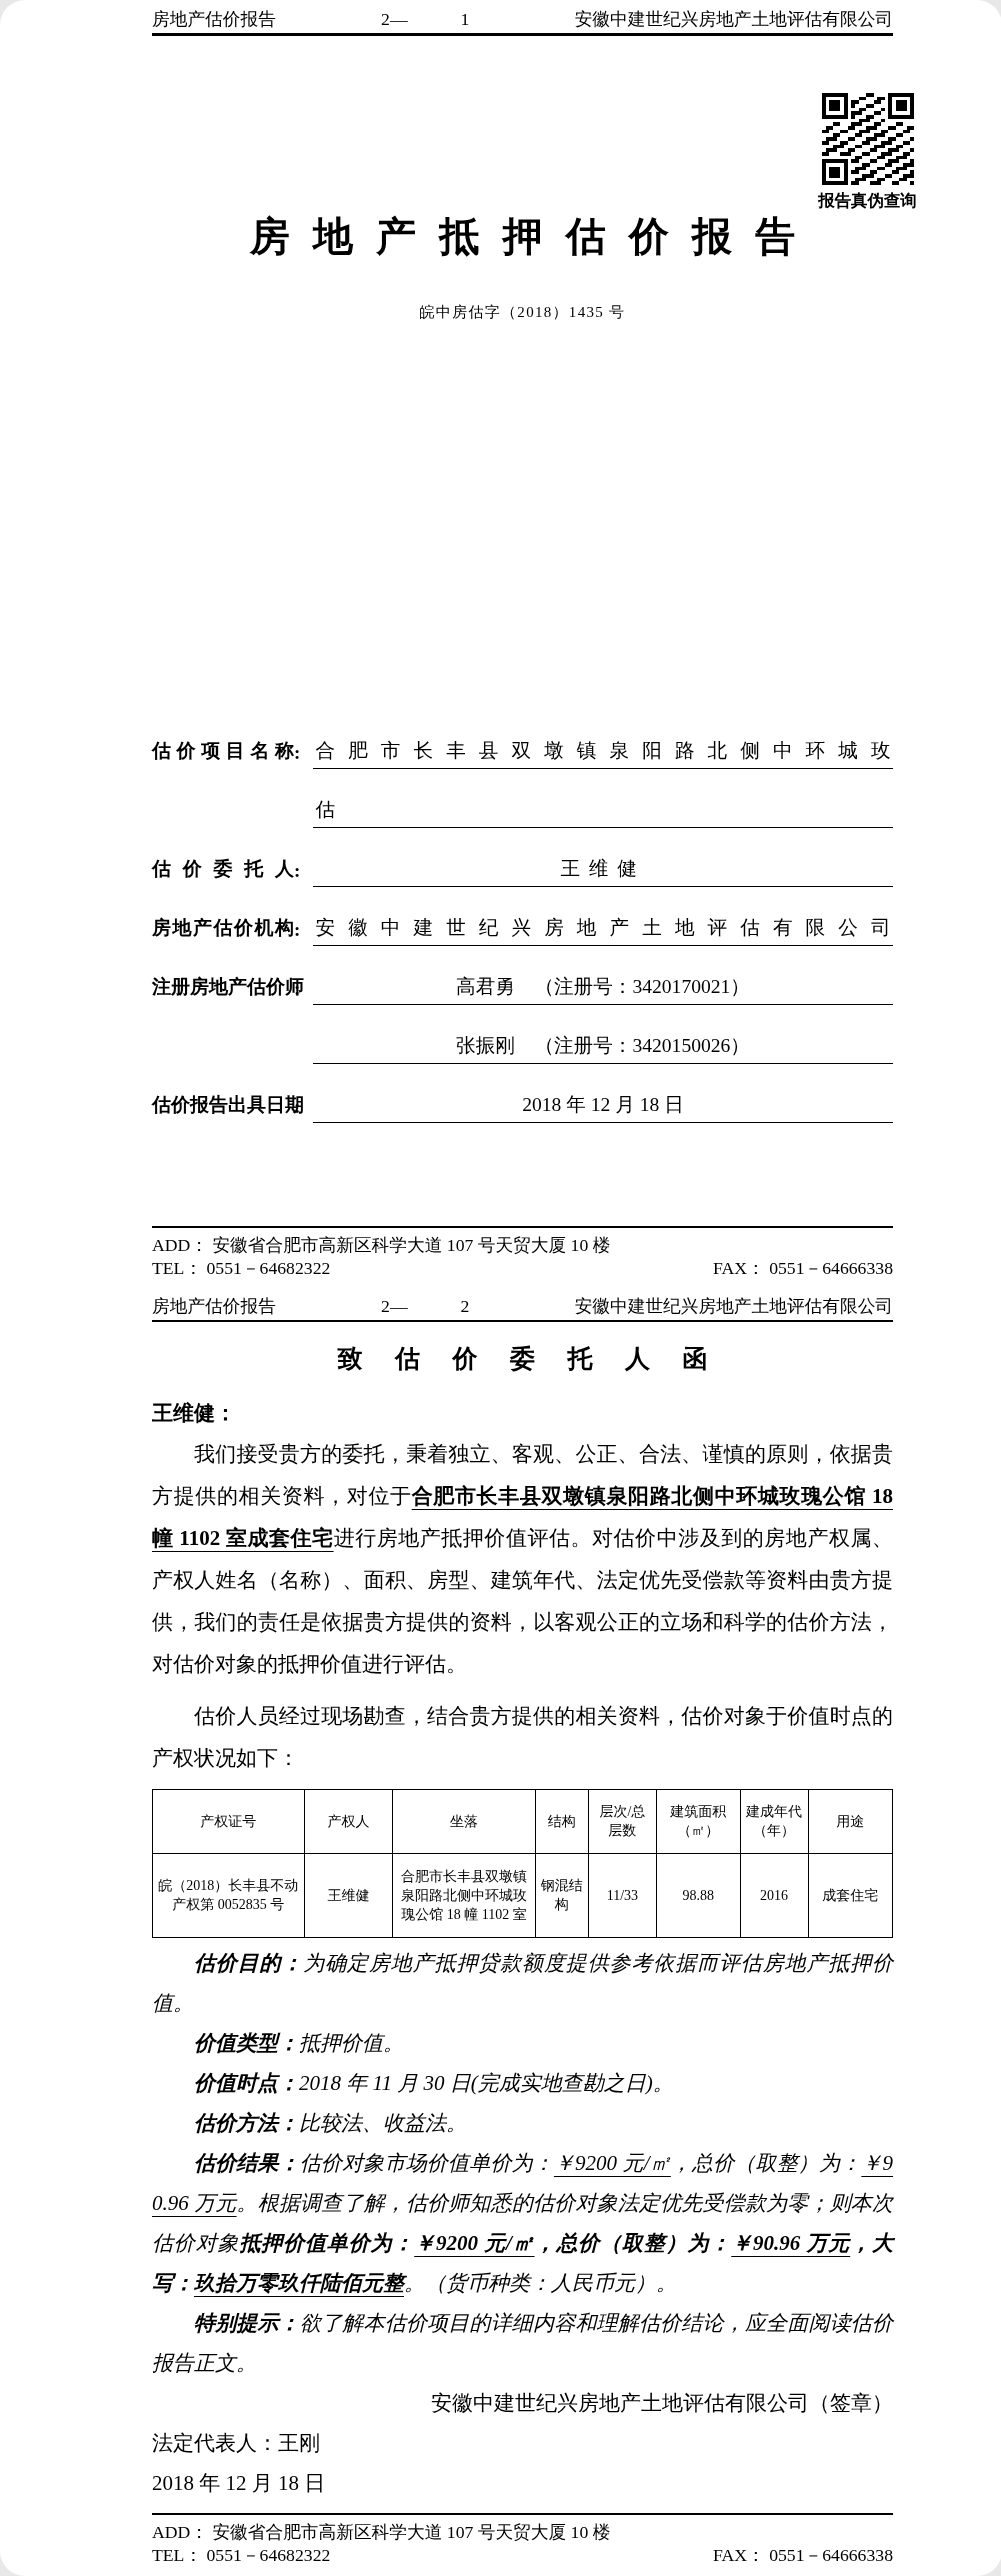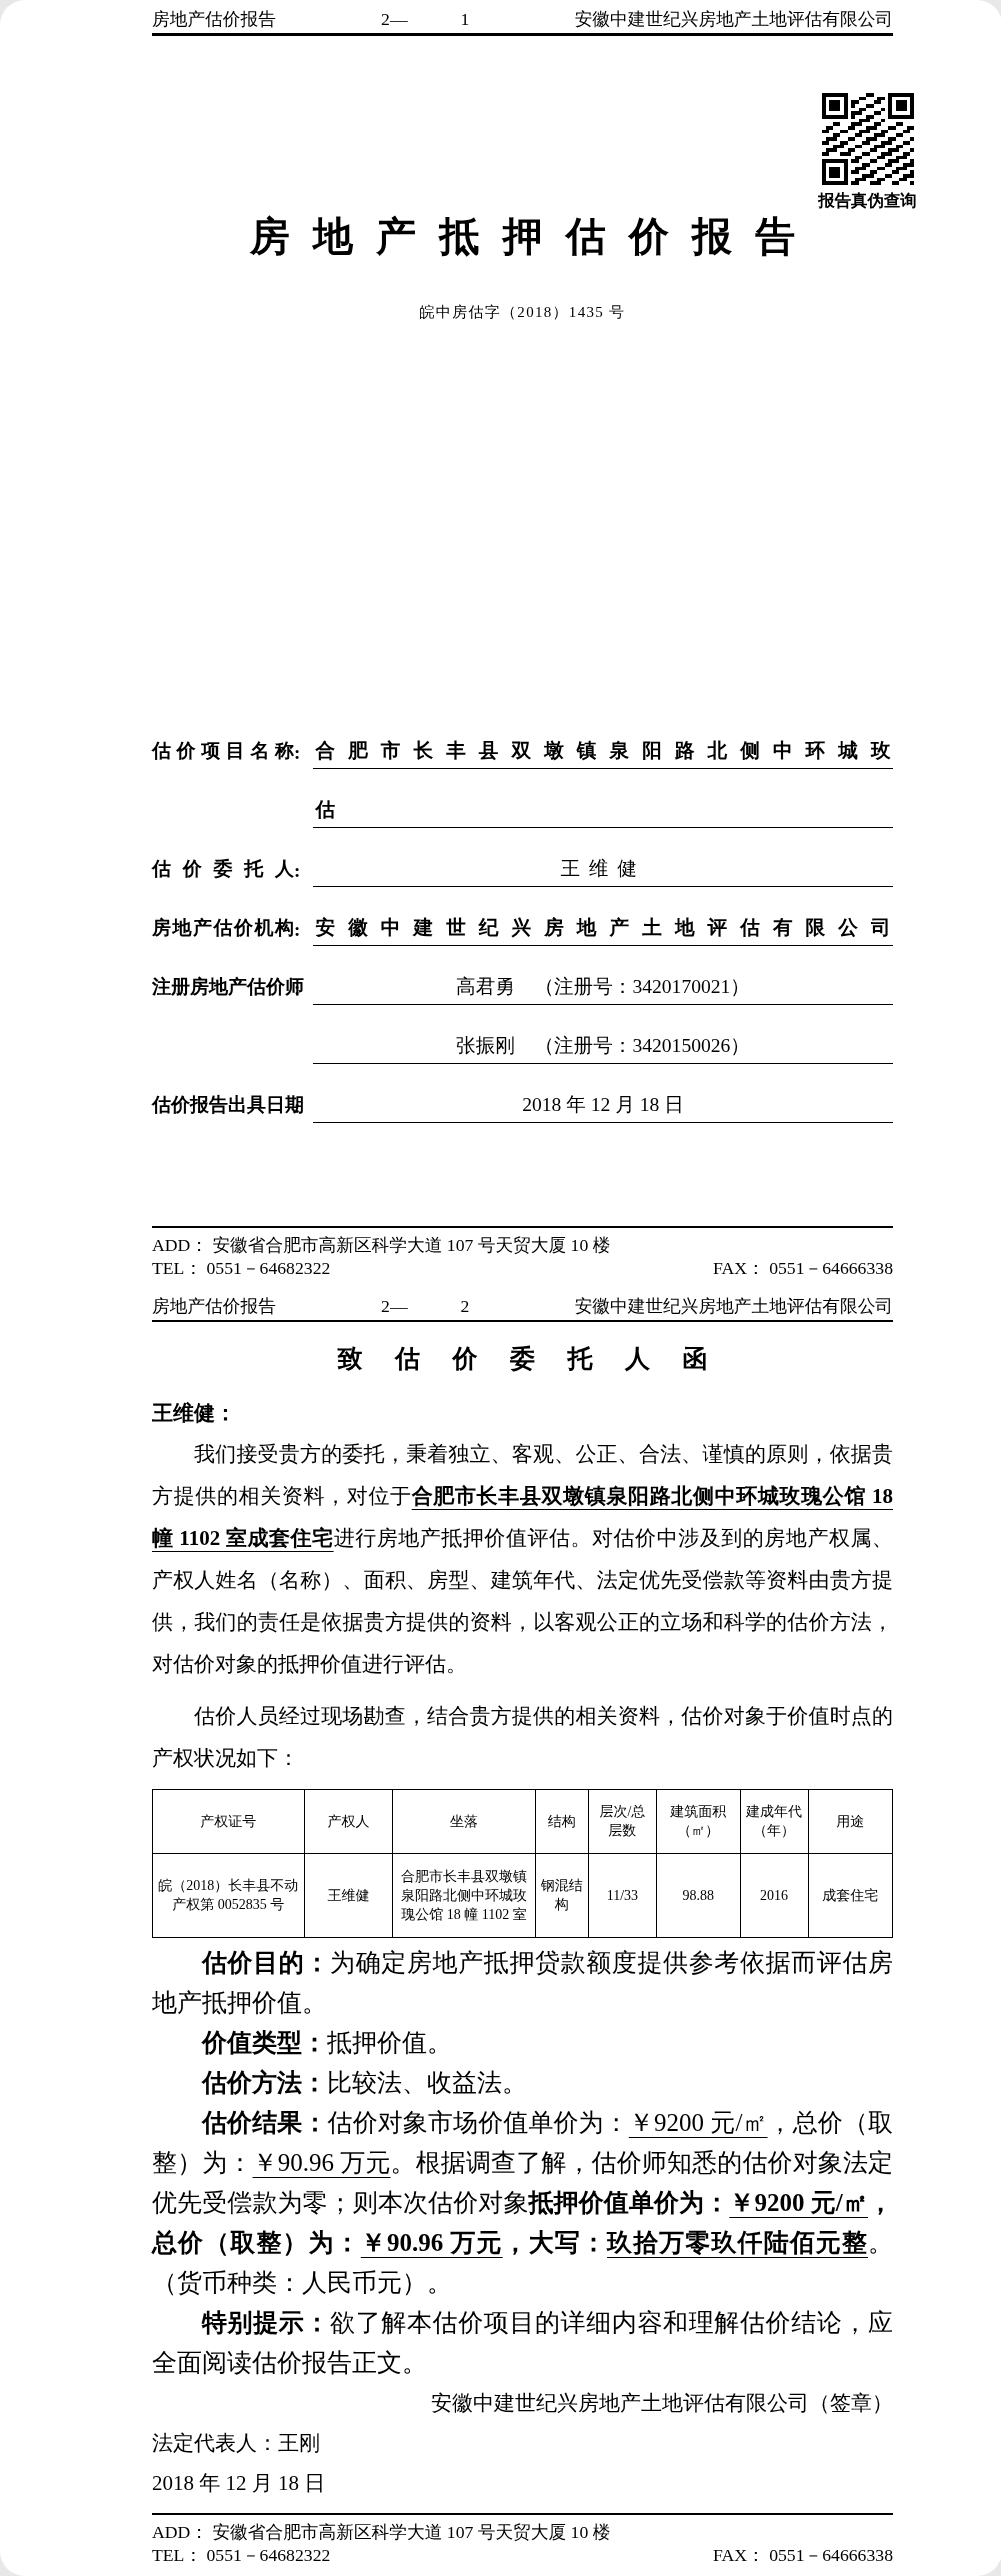--- a/index.html
+++ b/index.html
@@ -26,35 +26,35 @@
   .cover-title{margin-top:174px;text-align:center;font-size:40px;font-weight:bold;line-height:53px;letter-spacing:0.58em;margin-right:-0.58em;white-space:nowrap;}
   .cover-sub{margin-top:37px;text-align:center;font-size:15px;line-height:25px;letter-spacing:1.3px;}
   .fields{margin-top:385px;}
   .frow{display:flex;align-items:flex-end;height:59px;}
   .flabel{width:142px;font-size:19px;font-weight:bold;text-align-last:justify;padding-bottom:5px;white-space:nowrap;}
   .fcolon{width:19px;font-size:19px;font-weight:bold;padding-bottom:5px;}
   .fspacer{width:161px;}
   .fvalue{flex:1;border-bottom:1.9px solid #000;font-size:19.6px;line-height:25px;padding:0 2.5px 5px 2.5px;white-space:nowrap;}
   .fvalue.just{text-align:justify;text-align-last:justify;white-space:normal;word-break:break-all;}
   .fvalue.ctr{text-align:center;}
-  .fvalue.bold{font-weight:bold;}
+  .fvalue.bold{font-weight:normal;}
   .fvalue.sp{letter-spacing:0.45em;}
 
   
   .letter-title{margin-top:19px;text-align:center;font-size:25px;font-weight:bold;line-height:35px;letter-spacing:1.3em;margin-right:-1.3em;white-space:nowrap;}
   .salutation{margin-top:23px;font-size:21px;font-weight:bold;line-height:28px;}
   .para{margin-top:6.3px;font-size:21px;line-height:42px;text-align:justify;text-indent:2em;word-break:break-all;}
   .para2{margin-top:10px;}
   .obj{font-weight:bold;text-decoration:underline;text-underline-offset:5.7px;text-decoration-thickness:1.3px;}
   .ptable{width:100%;border-collapse:collapse;margin-top:10px;border:1.9px solid #000;}
   .ptable th,.ptable td{border:1.3px solid #000;text-align:center;vertical-align:middle;font-weight:normal;font-size:14px;line-height:19px;padding:2.5px 3.8px;}
   .ptable thead th{height:58px;}
   .ptable tbody td{height:78px;}
   .items{margin-top:5px;}
-  .item{font-size:25px;line-height:40px;text-indent:2em;text-align:justify;word-break:break-all;}
+  .item{font-size:21px;line-height:40px;text-indent:2em;text-align:justify;word-break:break-all;font-style:italic;}
   .ilabel{font-weight:bold;}
   .b{font-weight:bold;}
   .uv{text-decoration:underline;text-underline-offset:6.3px;text-decoration-thickness:1.3px;}
   .sig-company{font-size:21px;line-height:40px;text-align:right;}
   .sig-line{font-size:21px;line-height:40px;text-align:left;padding-right:100px;}
 </style>
 </head>
 <body>
 
 <div class="sheet">
@@ -378,20 +378,23 @@
       </table>
 
       <div class="items">
         <div class="item">
           <span class="ilabel">估价目的：</span><span>为确定房地产抵押贷款额度提供参考依据而评估房地产抵押价值。</span>
         </div>
         <div class="item">
           <span class="ilabel">价值类型：</span><span>抵押价值。</span>
         </div>
         <div class="item">
+          <span class="ilabel">价值时点：</span><span>2018 年 11 月 30 日(完成实地查勘之日)。</span>
+        </div>
+        <div class="item">
           <span class="ilabel">估价方法：</span><span>比较法、收益法。</span>
         </div>
         <div class="item">
           <span class="ilabel">估价结果：</span><span>估价对象市场价值单价为：</span><span class="uv">￥9200 元/㎡</span><span>，总价（取整）为：</span><span class="uv">￥90.96 万元</span><span>。根据调查了解，估价师知悉的估价对象法定优先受偿款为零；则本次估价对象</span><span class="b">抵押价值单价为：</span><span class="b uv">￥9200 元/㎡</span><span class="b">，总价（取整）为：</span><span class="b uv">￥90.96 万元</span><span class="b">，大写：</span><span class="b uv">玖拾万零玖仟陆佰元整</span><span>。（货币种类：人民币元）。</span>
         </div>
         <div class="item">
           <span class="ilabel">特别提示：</span><span>欲了解本估价项目的详细内容和理解估价结论，应全面阅读估价报告正文。</span>
         </div>
 
         <div class="sig-company">安徽中建世纪兴房地产土地评估有限公司（签章）</div>

